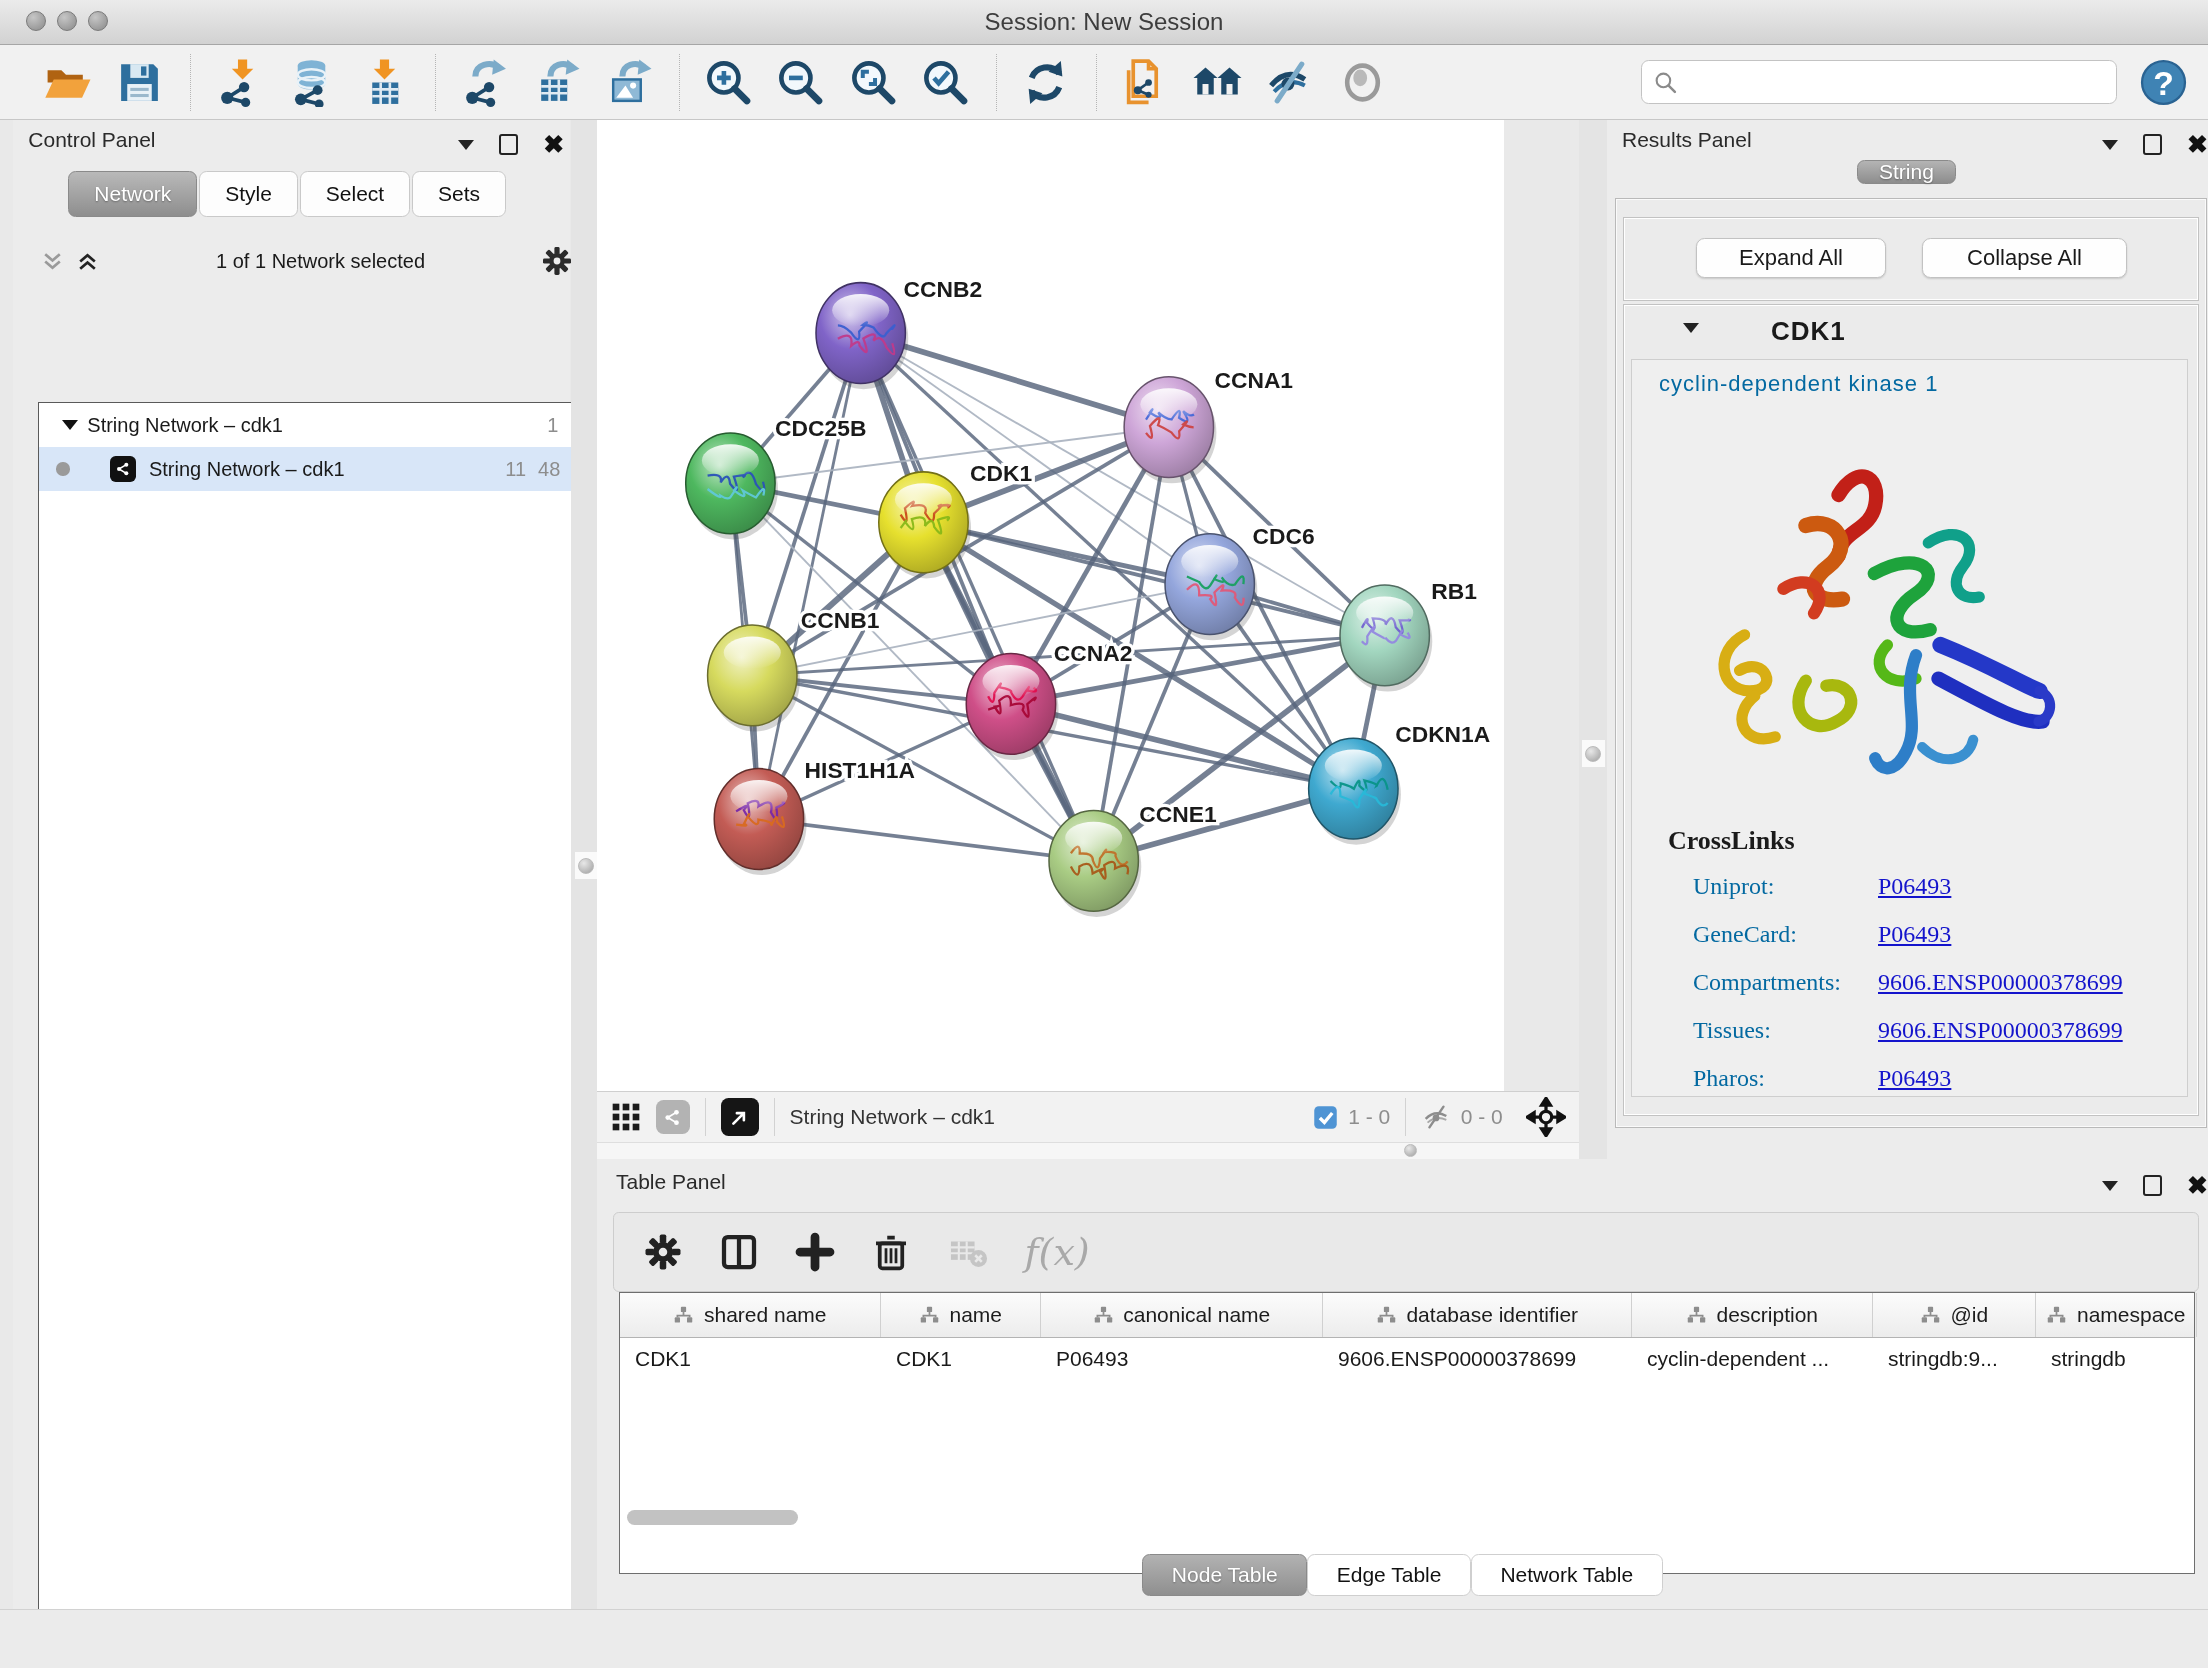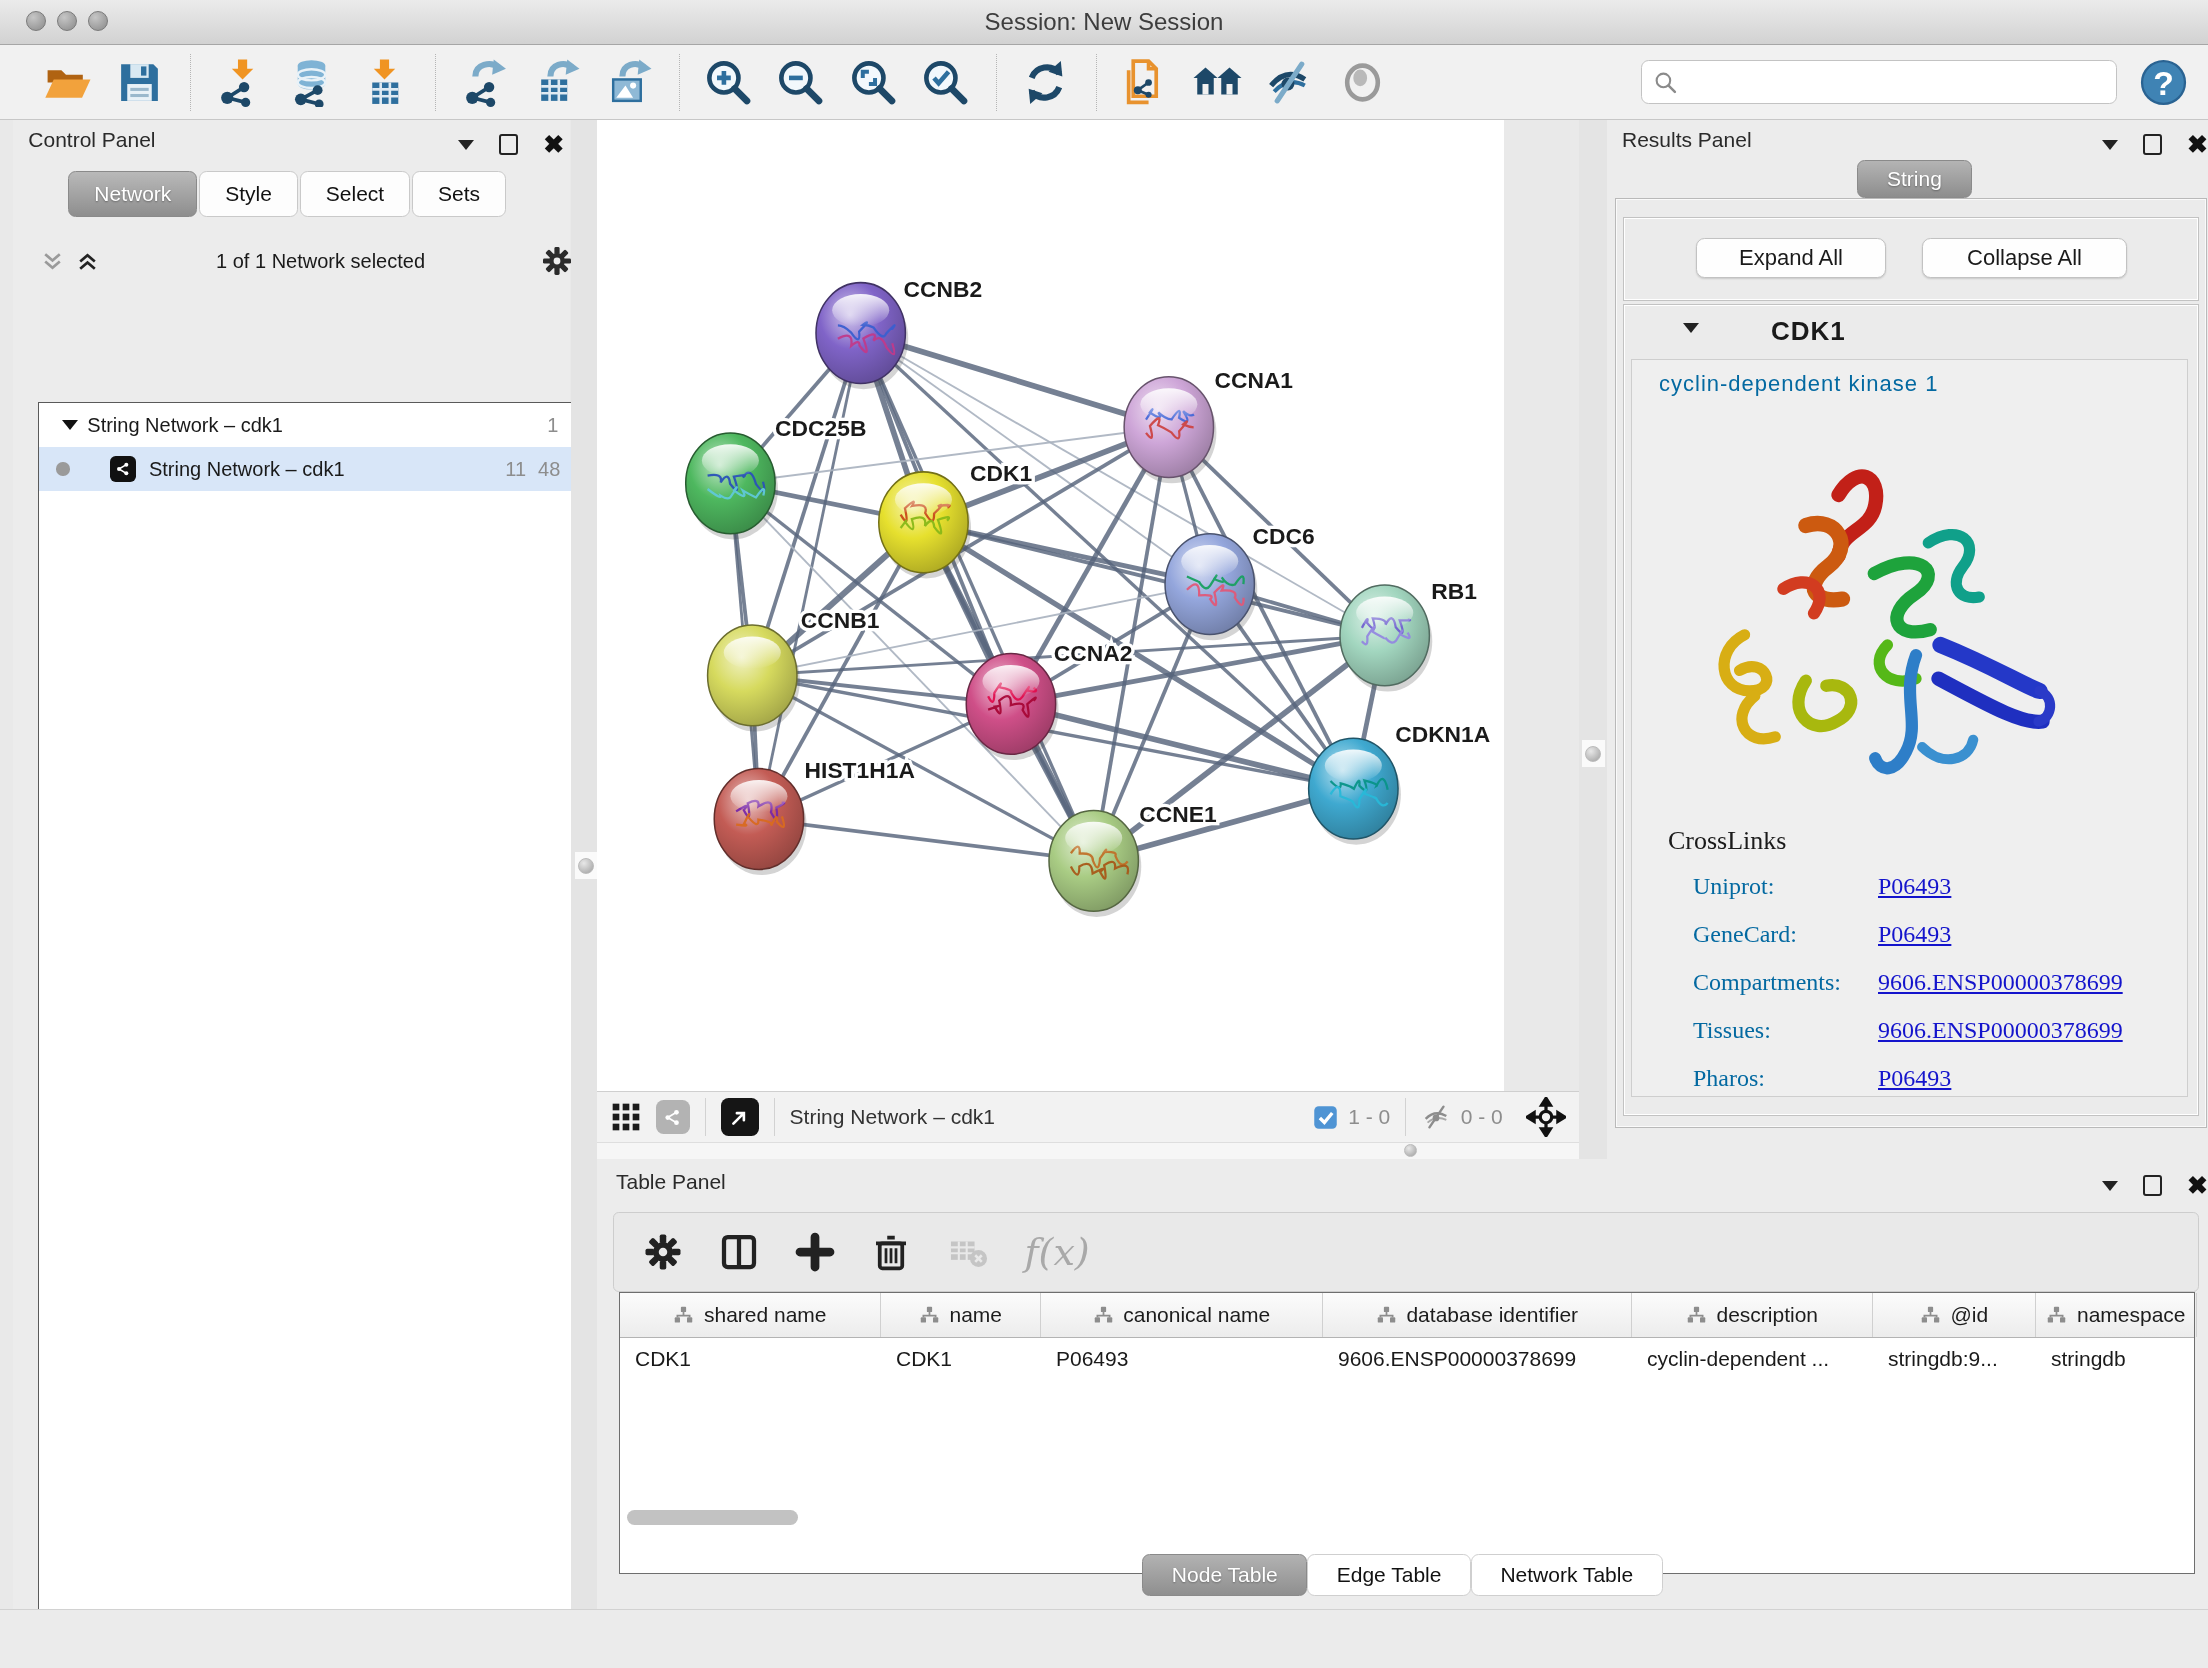--- a/index.html
+++ b/index.html
@@ -48,32 +48,32 @@
   .netbar{left:597px;top:1091px;width:982px;height:51px;background:#f2f2f2;border-top:1px solid #cfcfcf;
     display:flex;align-items:center;box-sizing:border-box;padding:0 13.3px}
   .nb-sep{width:0;height:38px;border-left:1px solid #d2d2d2;margin:0 15px}
   .nb-title{font-size:21px;color:#333}
   .nb-count{font-size:21px;color:#8d8d8d;margin-left:9.5px}
   .gutter-dot{width:16px;height:16px;border-radius:50%;background:radial-gradient(circle at 35% 30%,#e8e8e8,#9f9f9f);border:1px solid #bbb;box-sizing:border-box}
   .hsplit{left:597px;top:1142px;width:1611px;height:17px;background:#f6f6f6;border-top:1px solid #dedede;border-bottom:1px solid #dedede}
 
   
   .rpanel{left:1607px;top:120px;width:601px;height:1041px;background:#ececec}
-  .rtab{left:1857px;top:160px;height:38px;padding:0 29px;background:linear-gradient(#b4b4b4,#8d8d8d);
+  .rtab{left:1857px;top:160px;height:24px;padding:0 21px;background:linear-gradient(#b4b4b4,#8d8d8d);
     color:#fff;font-size:21px;border-radius:7.6px;display:flex;align-items:center;border:1px solid #8a8a8a;
     text-shadow:0 1px 1.9px rgba(0,0,0,.35);box-sizing:border-box}
   .rbox{left:1615px;top:198px;width:590px;height:928px;background:#ebebeb;border:1px solid #b9b9b9;box-shadow:inset 0 0 0 1px #fafafa}
   .ecbox{left:1623px;top:217px;width:574px;height:82px;border:1px solid #c2c2c2;box-shadow:inset 0 0 0 1px #fff}
   .rbtn{height:40px;padding:0 28.5px;background:#fefefe;border:1px solid #c2c2c2;border-radius:8.6px;
     font-size:22px;display:flex;align-items:center;justify-content:center;box-shadow:0 1px 1.9px rgba(0,0,0,.15);box-sizing:border-box}
   .secbox{left:1623px;top:304px;width:574px;height:810px;border:1px solid #c2c2c2;box-shadow:inset 0 0 0 1px #fff}
   .innerbox{left:1631px;top:359px;width:557px;height:738px;background:#efefef;border:1px solid #cecece;box-sizing:border-box}
   .cdk-title{font-size:26px;font-weight:bold;letter-spacing:1px}
   .descline{font-size:22px;letter-spacing:1px;color:#0369a1}
-  .xl-head{font-family:"Liberation Serif",serif;font-weight:normal;font-size:26px}
+  .xl-head{font-family:"Liberation Serif",serif;font-weight:bold;font-size:26px}
   .xl-row{font-family:"Liberation Serif",serif;font-size:24px;display:flex;height:48px;align-items:center}
   .xl-row .lb{width:185px;flex:none;color:#0369a1}
   .xl-row a{color:#1414cc;text-decoration:underline}
 
   
   .tpanel{left:597px;top:1159px;width:1611px;height:450px;background:#ececec}
   .ttools{left:613px;top:1212px;width:1586px;height:80px;background:#e9e9e9;border:1px solid #cdcdcd;border-radius:5.7px;
     display:flex;align-items:center;box-sizing:border-box;padding-left:28.5px;gap:36px}
   .tablebox{left:619px;top:1292px;width:1576px;height:282px;background:#fff;border:1px solid #6e6e6e;box-sizing:border-box}
   .thead{display:flex;height:44px;background:linear-gradient(#fcfcfc,#ececec);border-bottom:1px solid #b3b3b3}

